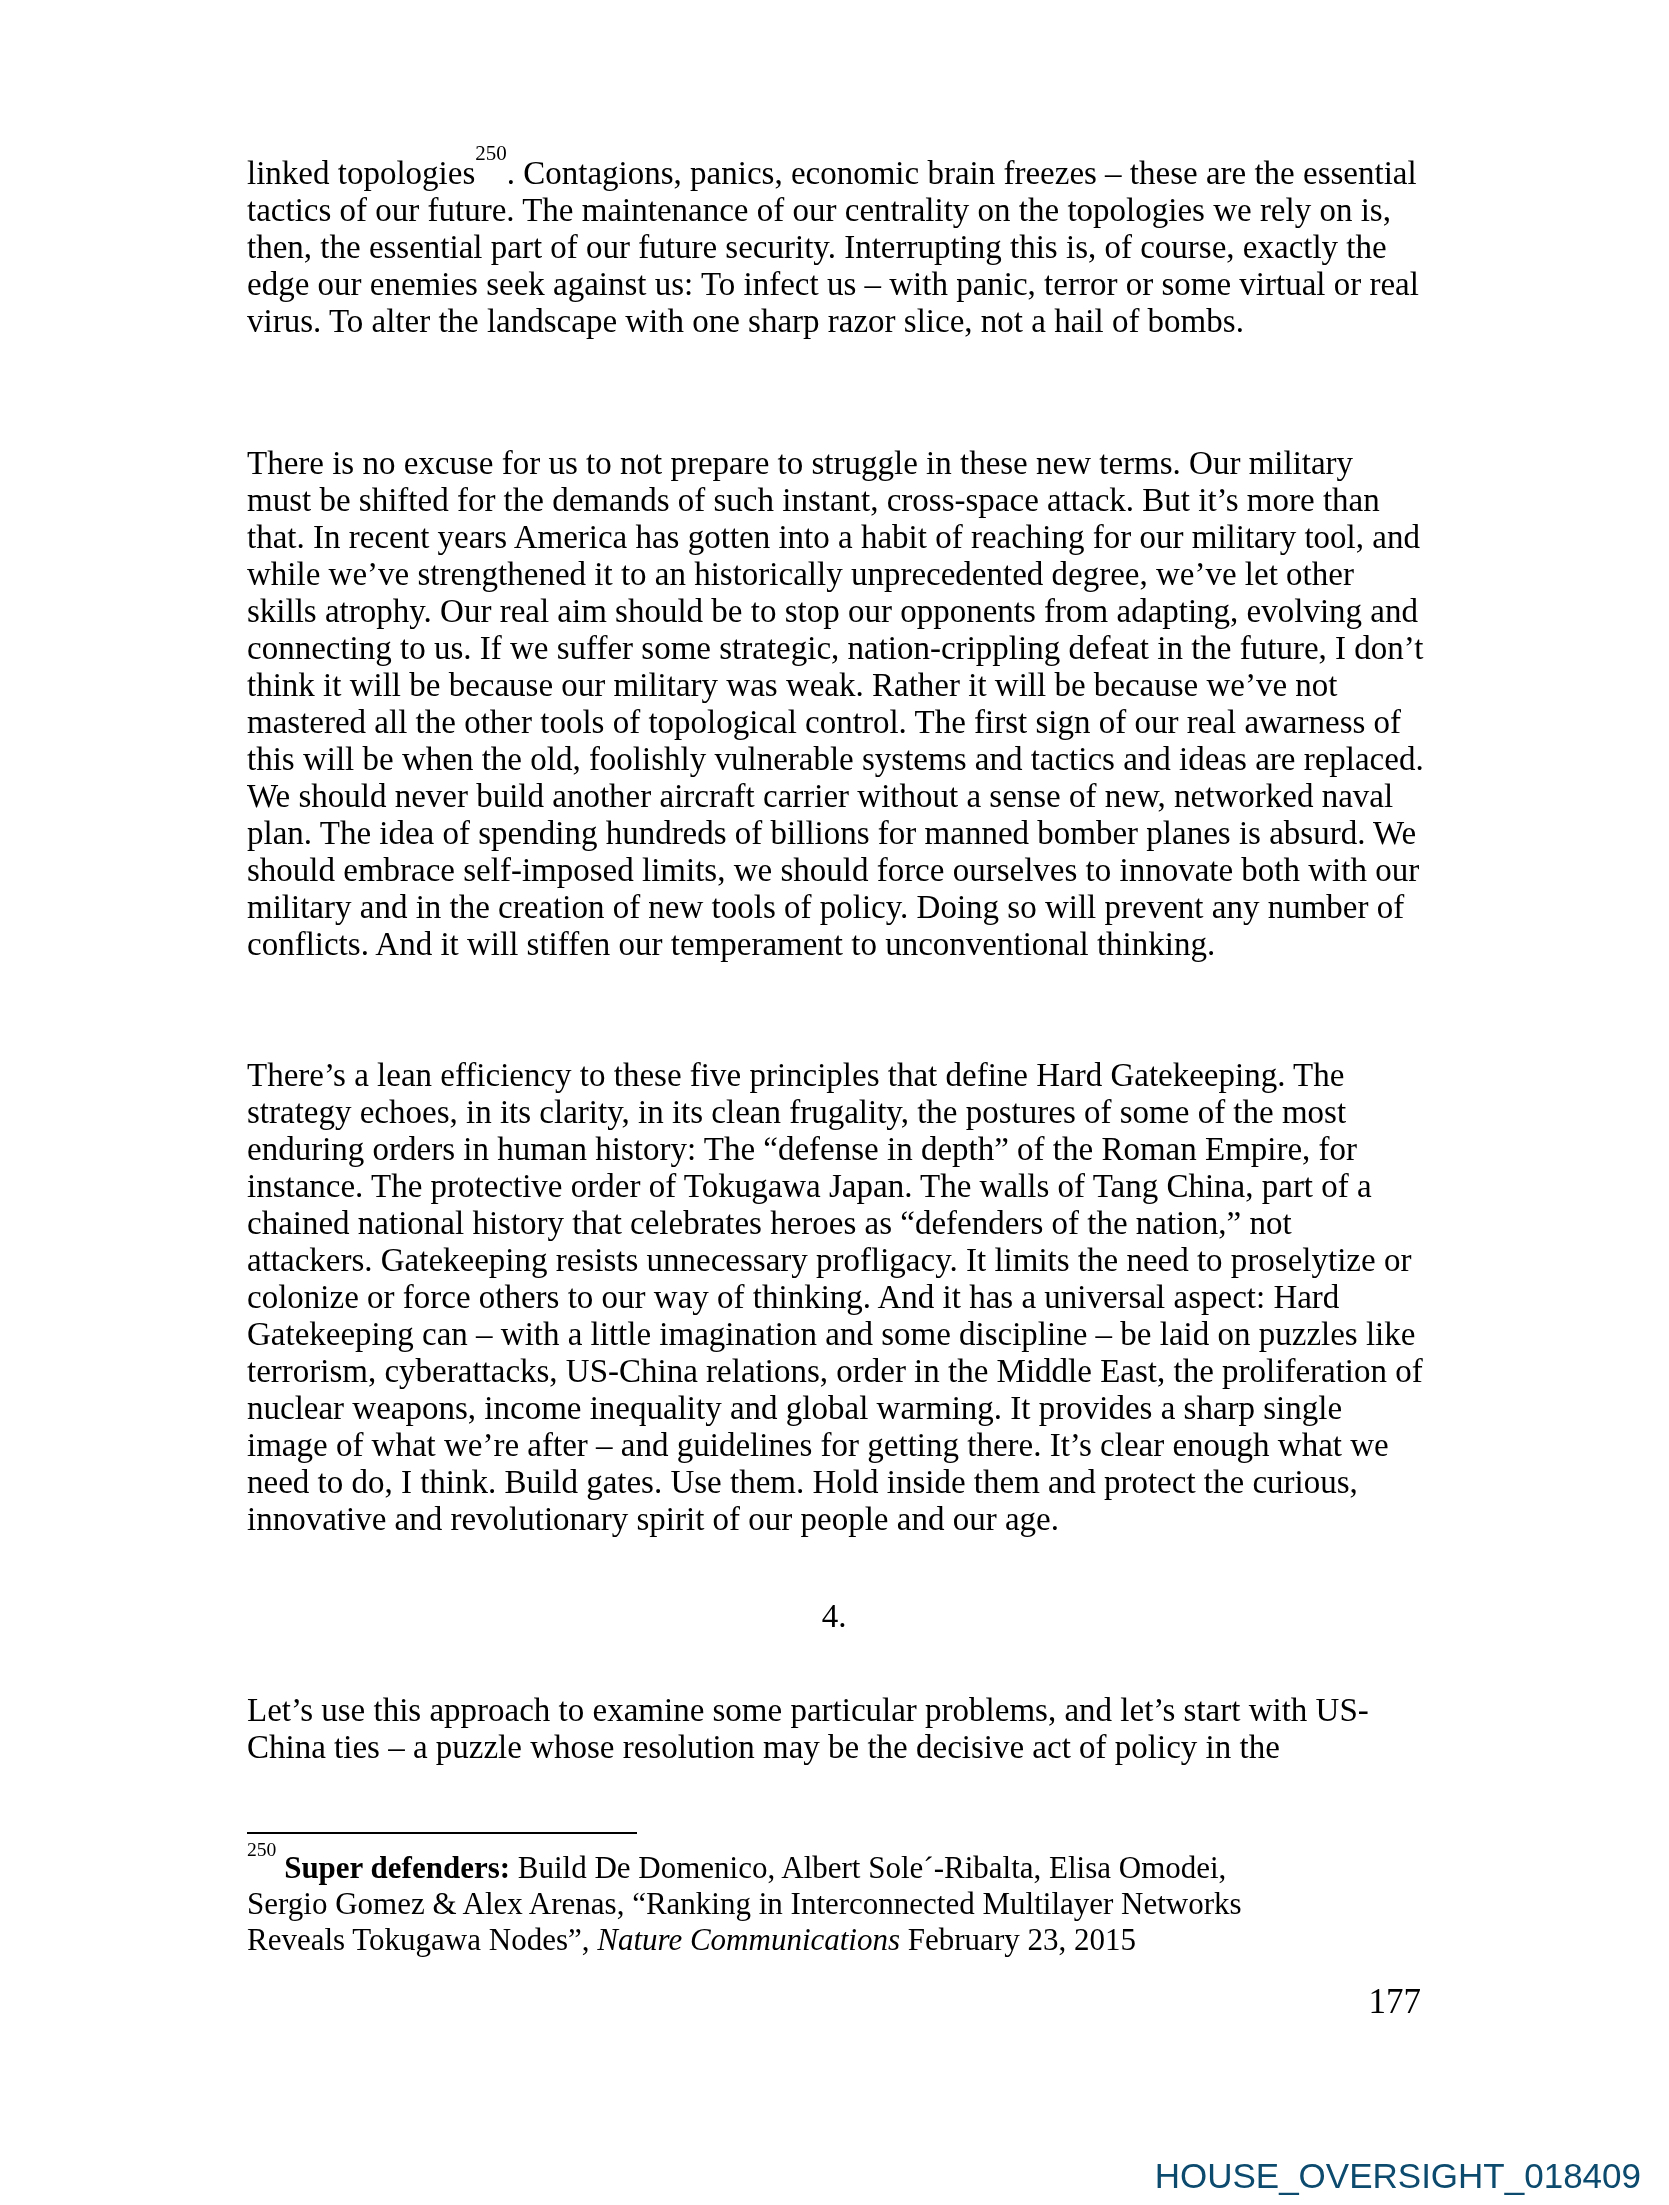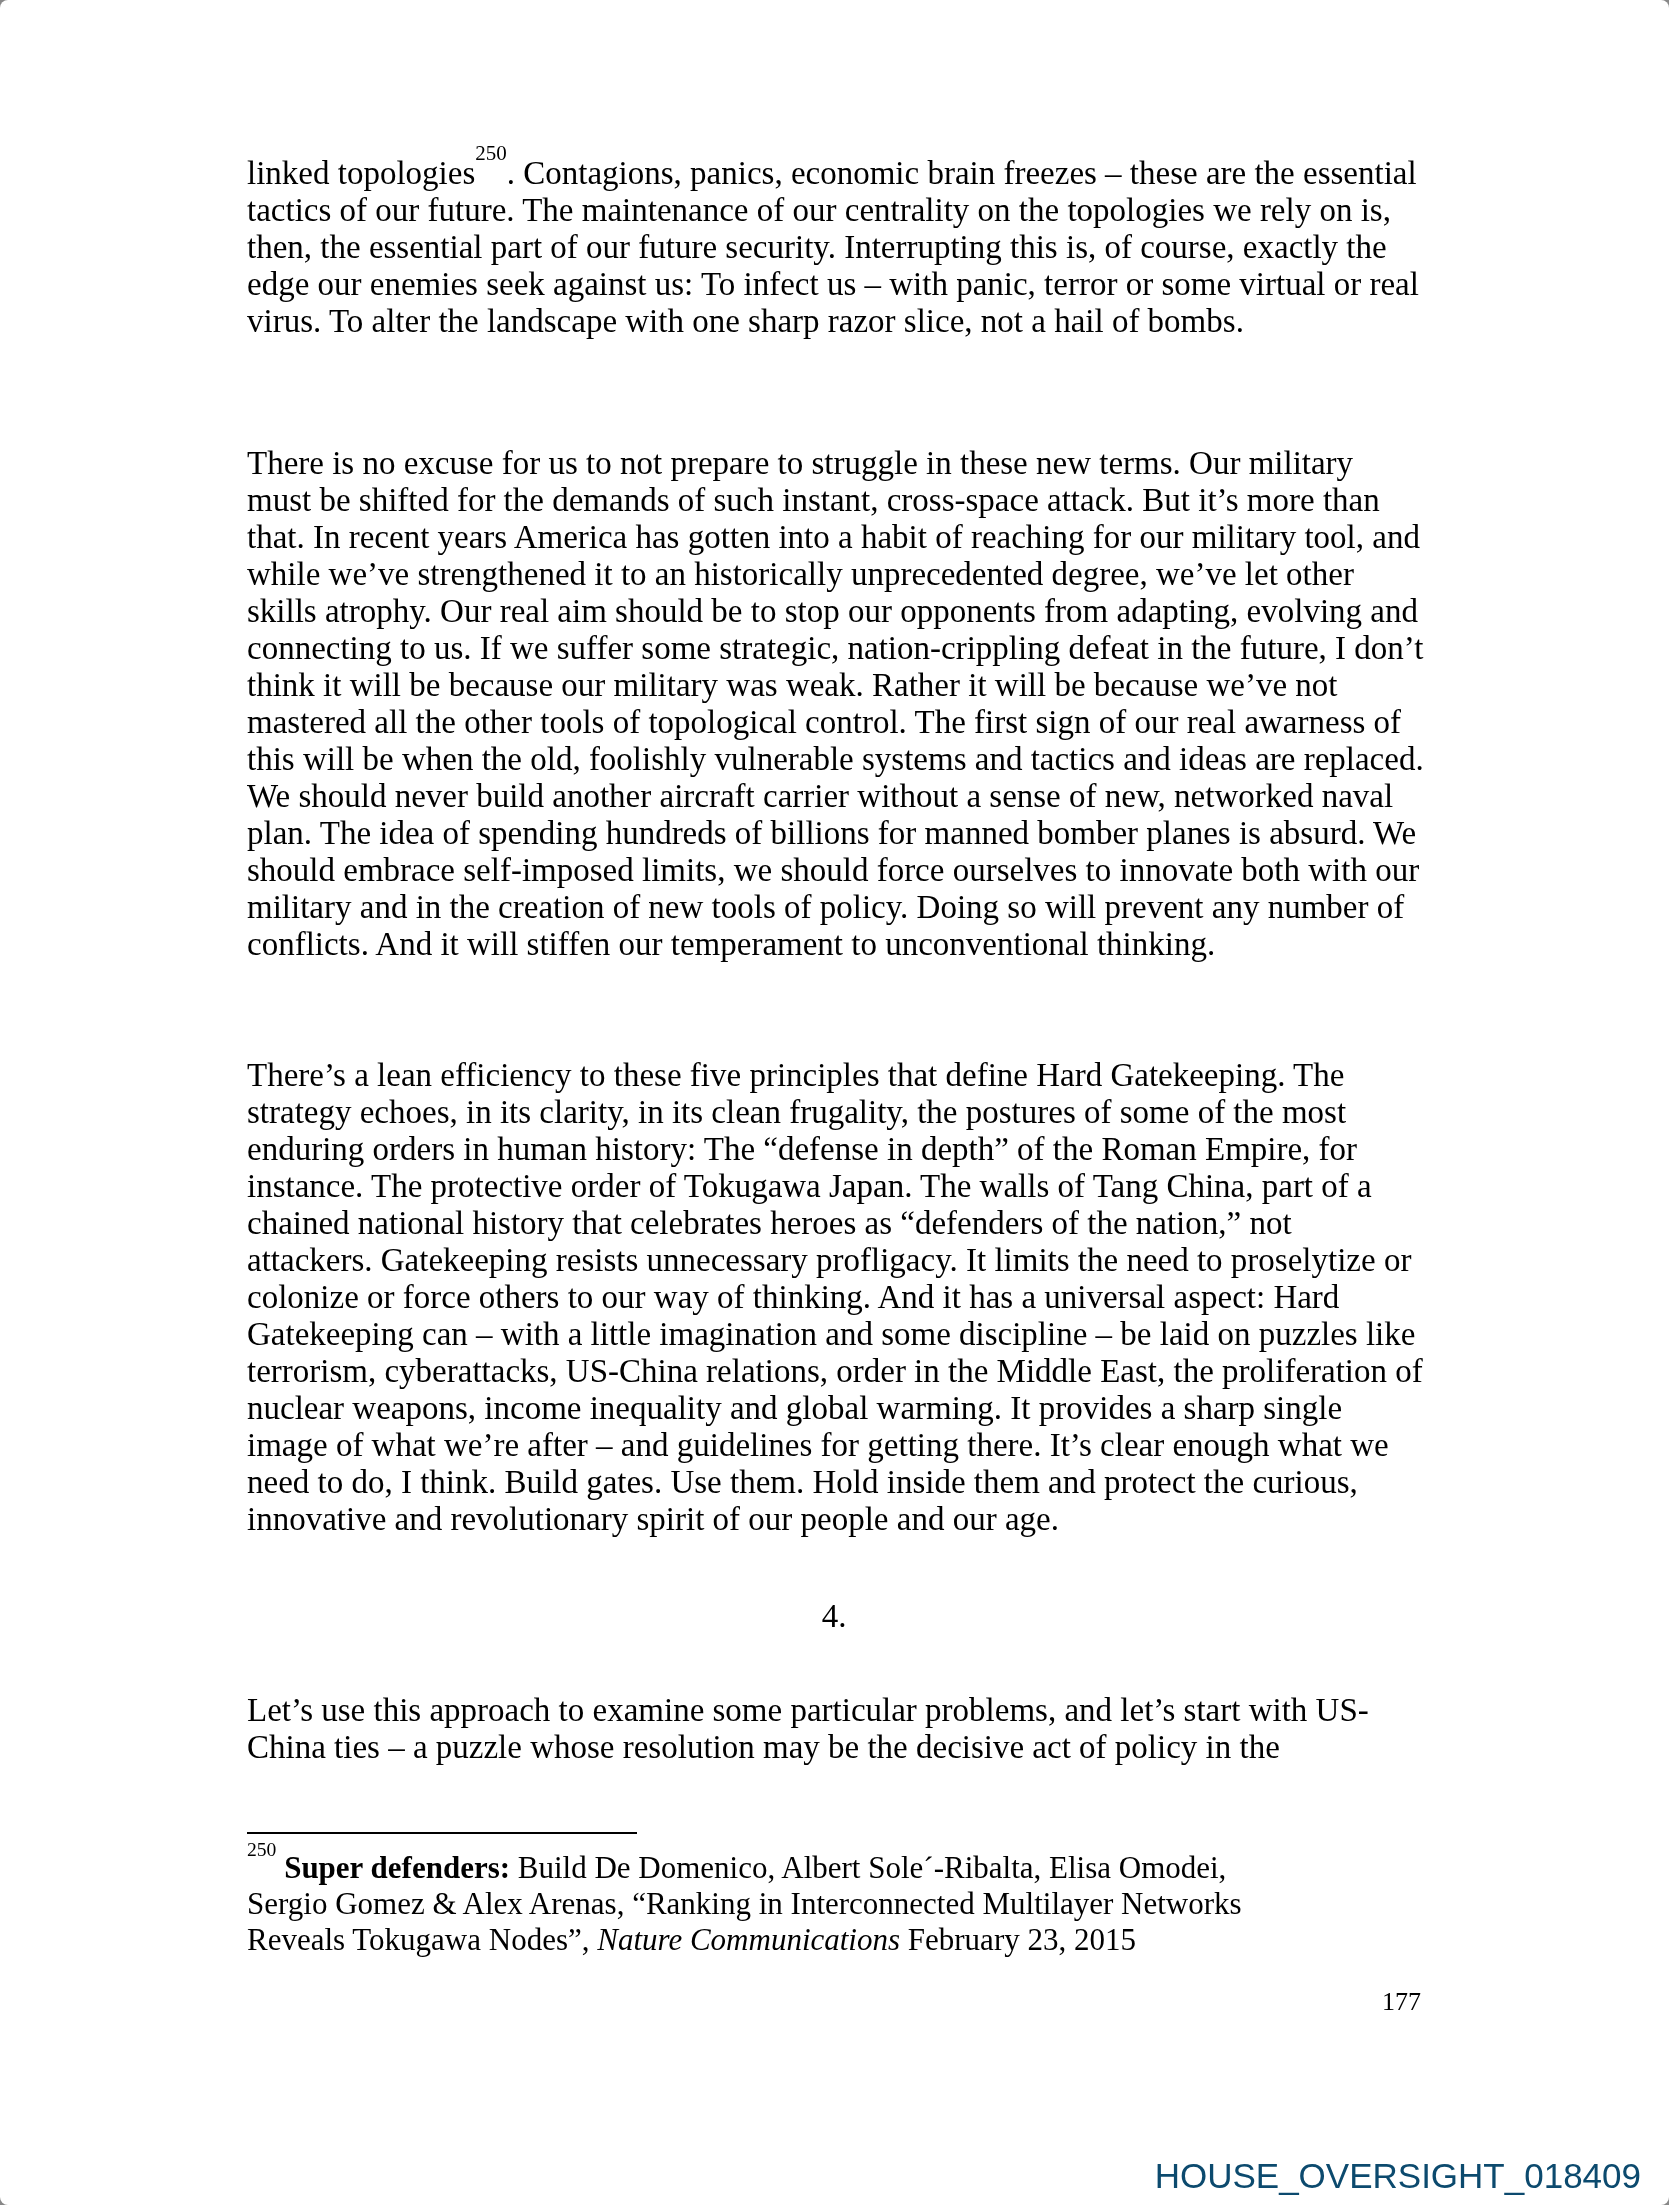--- a/index.html
+++ b/index.html
@@ -10,21 +10,20 @@
   }
   .page {
     position: relative;
     width: 1669px;
     height: 2205px;
     background: #ffffff;
     font-family: "Liberation Serif", serif;
     color: #000000;
     overflow: hidden;
     margin: 0 auto;
-    border-radius: 8px;
   }
   .body-text {
     position: absolute;
     left: 247px;
     width: 1178px;
     font-size: 33px;
     line-height: 37px;
     text-align: left;
     white-space: normal;
   }
@@ -71,21 +70,21 @@
     top: -10.5px;
   }
   .fn-bold { font-weight: bold; }
   .fn-italic { font-style: italic; }
   .page-number {
     position: absolute;
     left: 247px;
     top: 1983px;
     width: 1174px;
     text-align: right;
-    font-size: 26px;
+    font-size: 35px;
     line-height: 37px;
   }
   .bates-stamp {
     position: absolute;
     top: 2157px;
     right: 28px;
     font-family: "Liberation Sans", sans-serif;
     font-size: 35px;
     line-height: 38px;
     letter-spacing: 0px;

